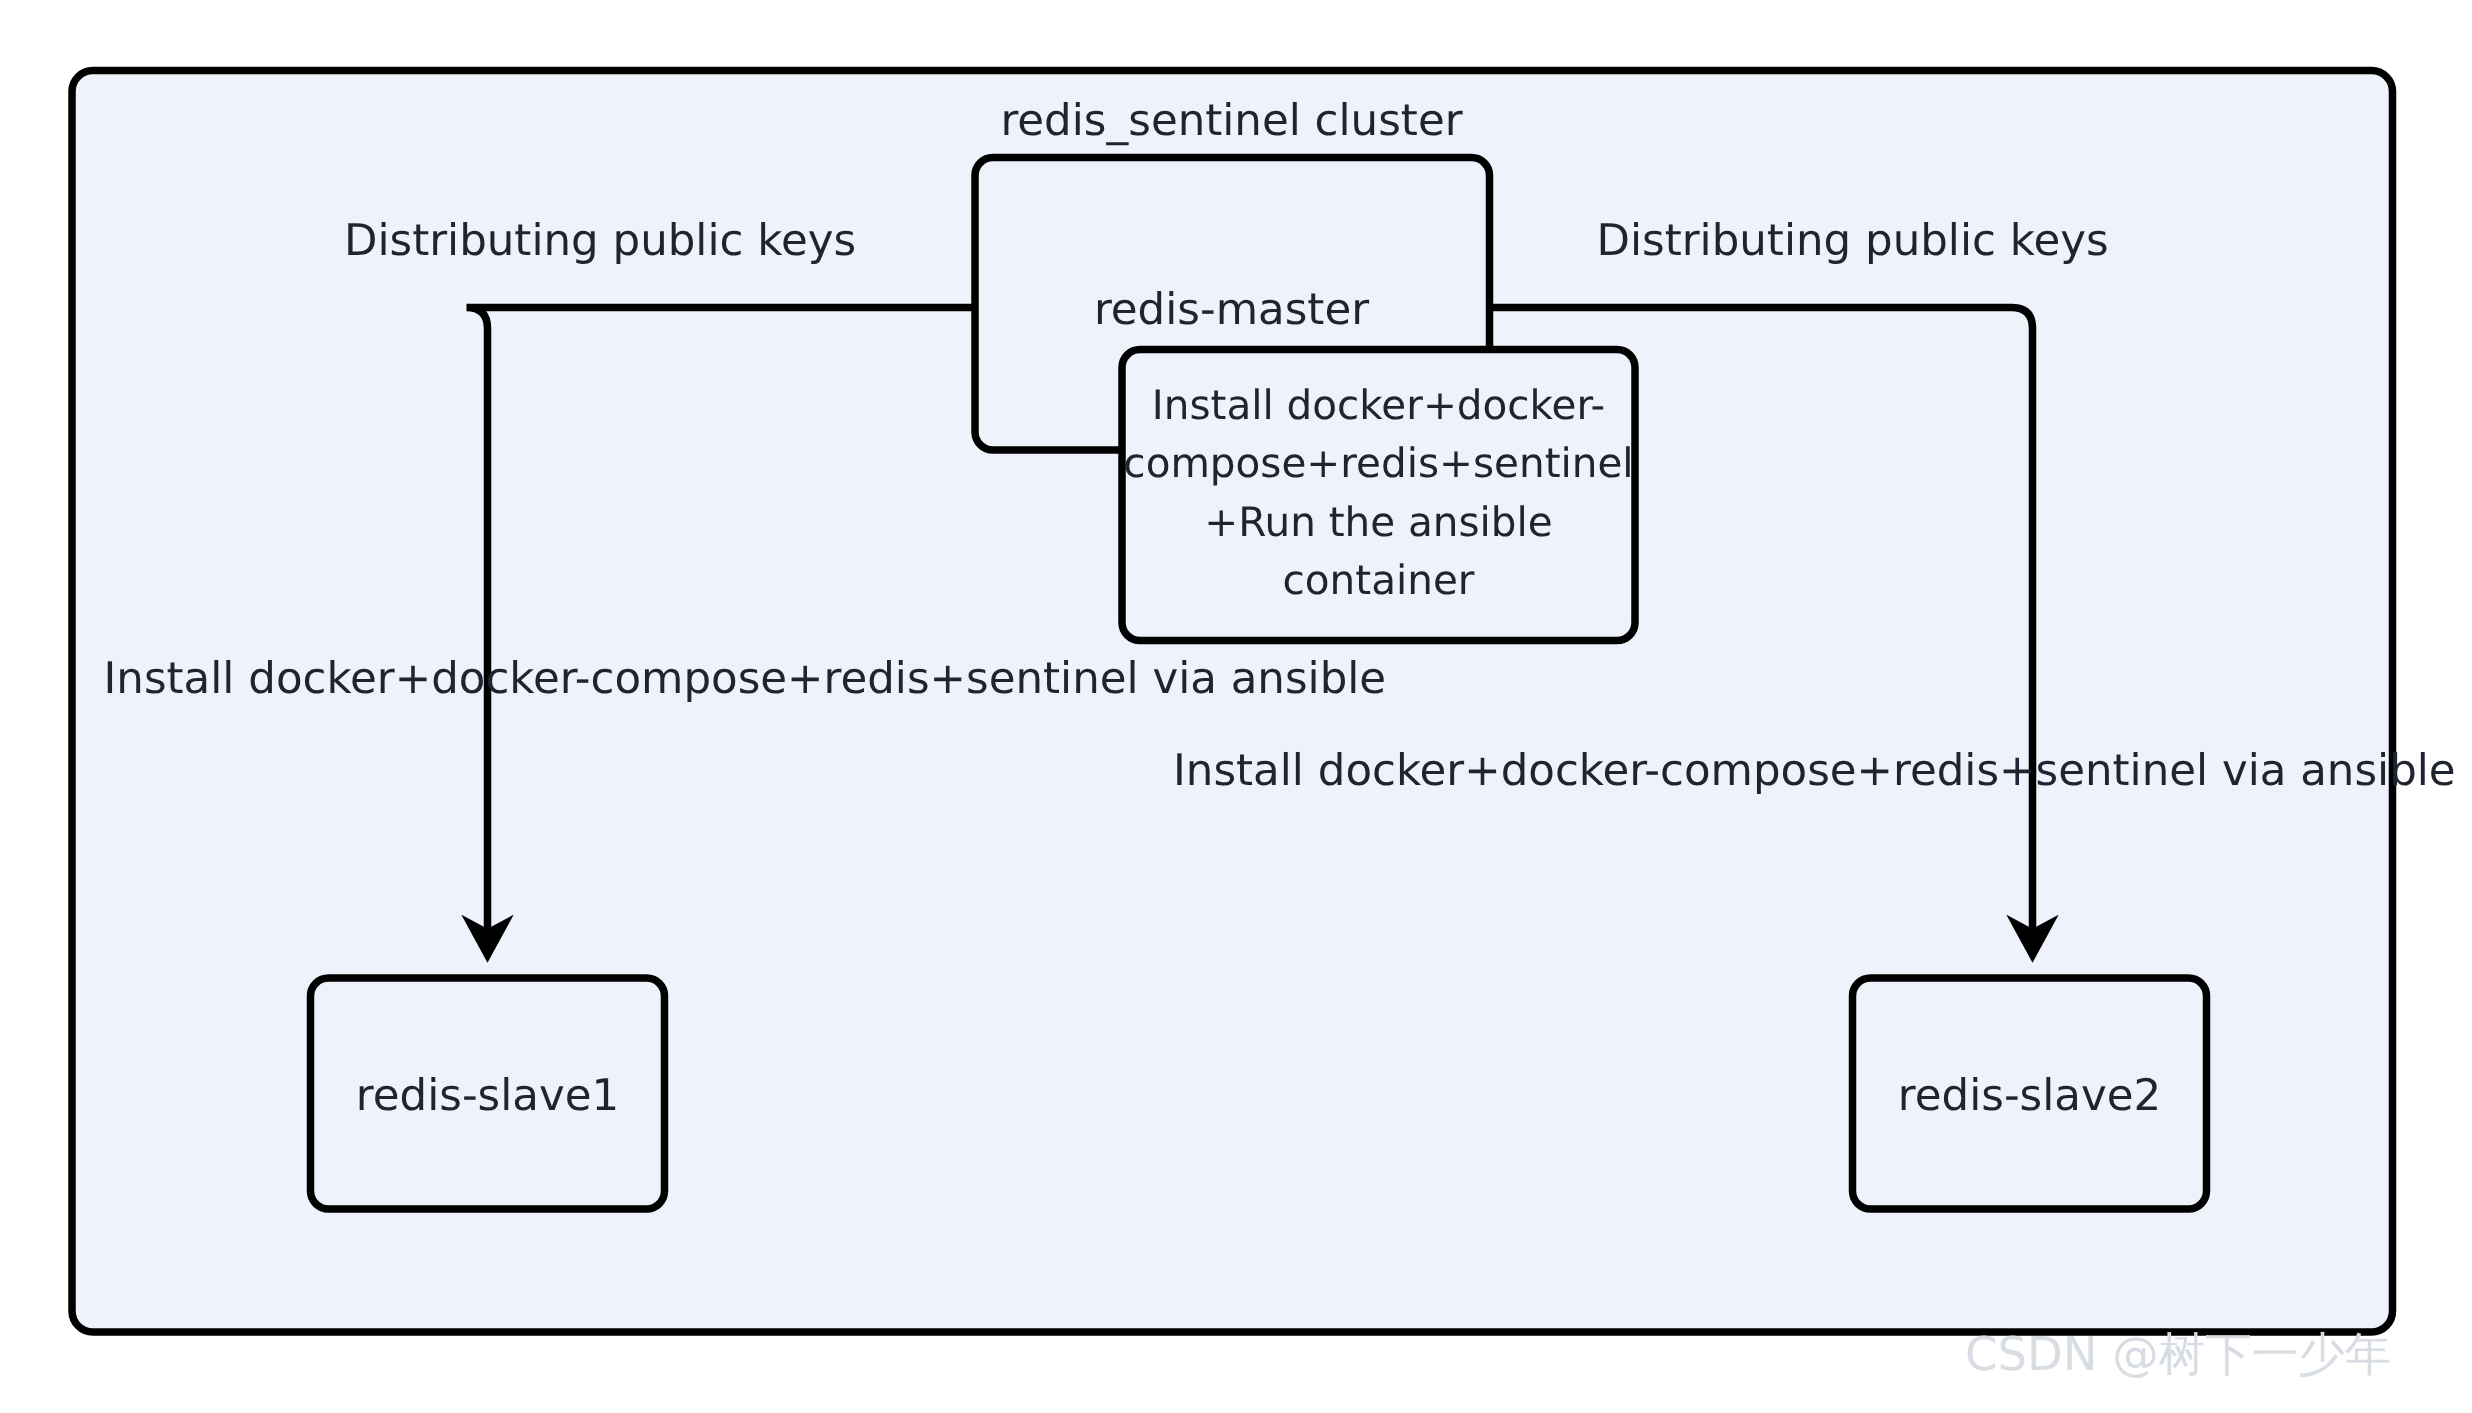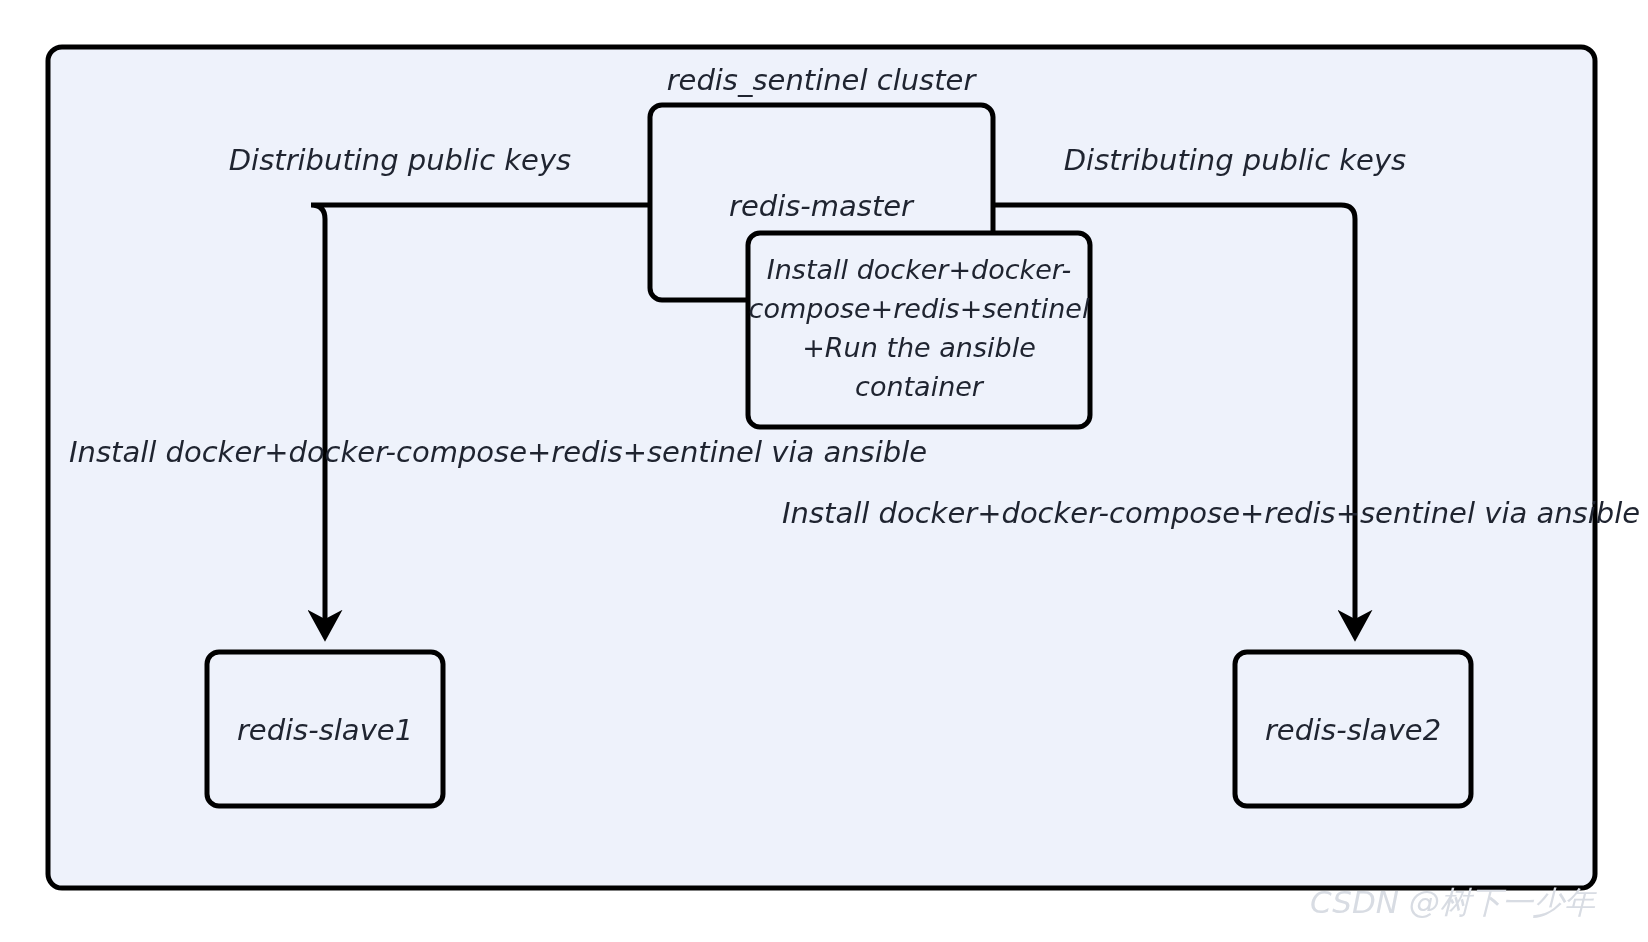--- a/index.html
+++ b/index.html
@@ -11,21 +11,20 @@
     width: 1648px;
     height: 942px;
     font-family: "DejaVu Sans", "Liberation Sans", sans-serif;
     overflow: hidden;
   }
   #diagram-root {
     position: relative;
     width: 1648px;
     height: 914px;
     background: #ffffff;
-    font-style: italic;
   }
   svg.diagram-canvas {
     position: absolute;
     top: 0;
     left: 0;
     width: 1648px;
     height: 942px;
   }
   .node-text {
     font-family: "DejaVu Sans", "Liberation Sans", sans-serif;

